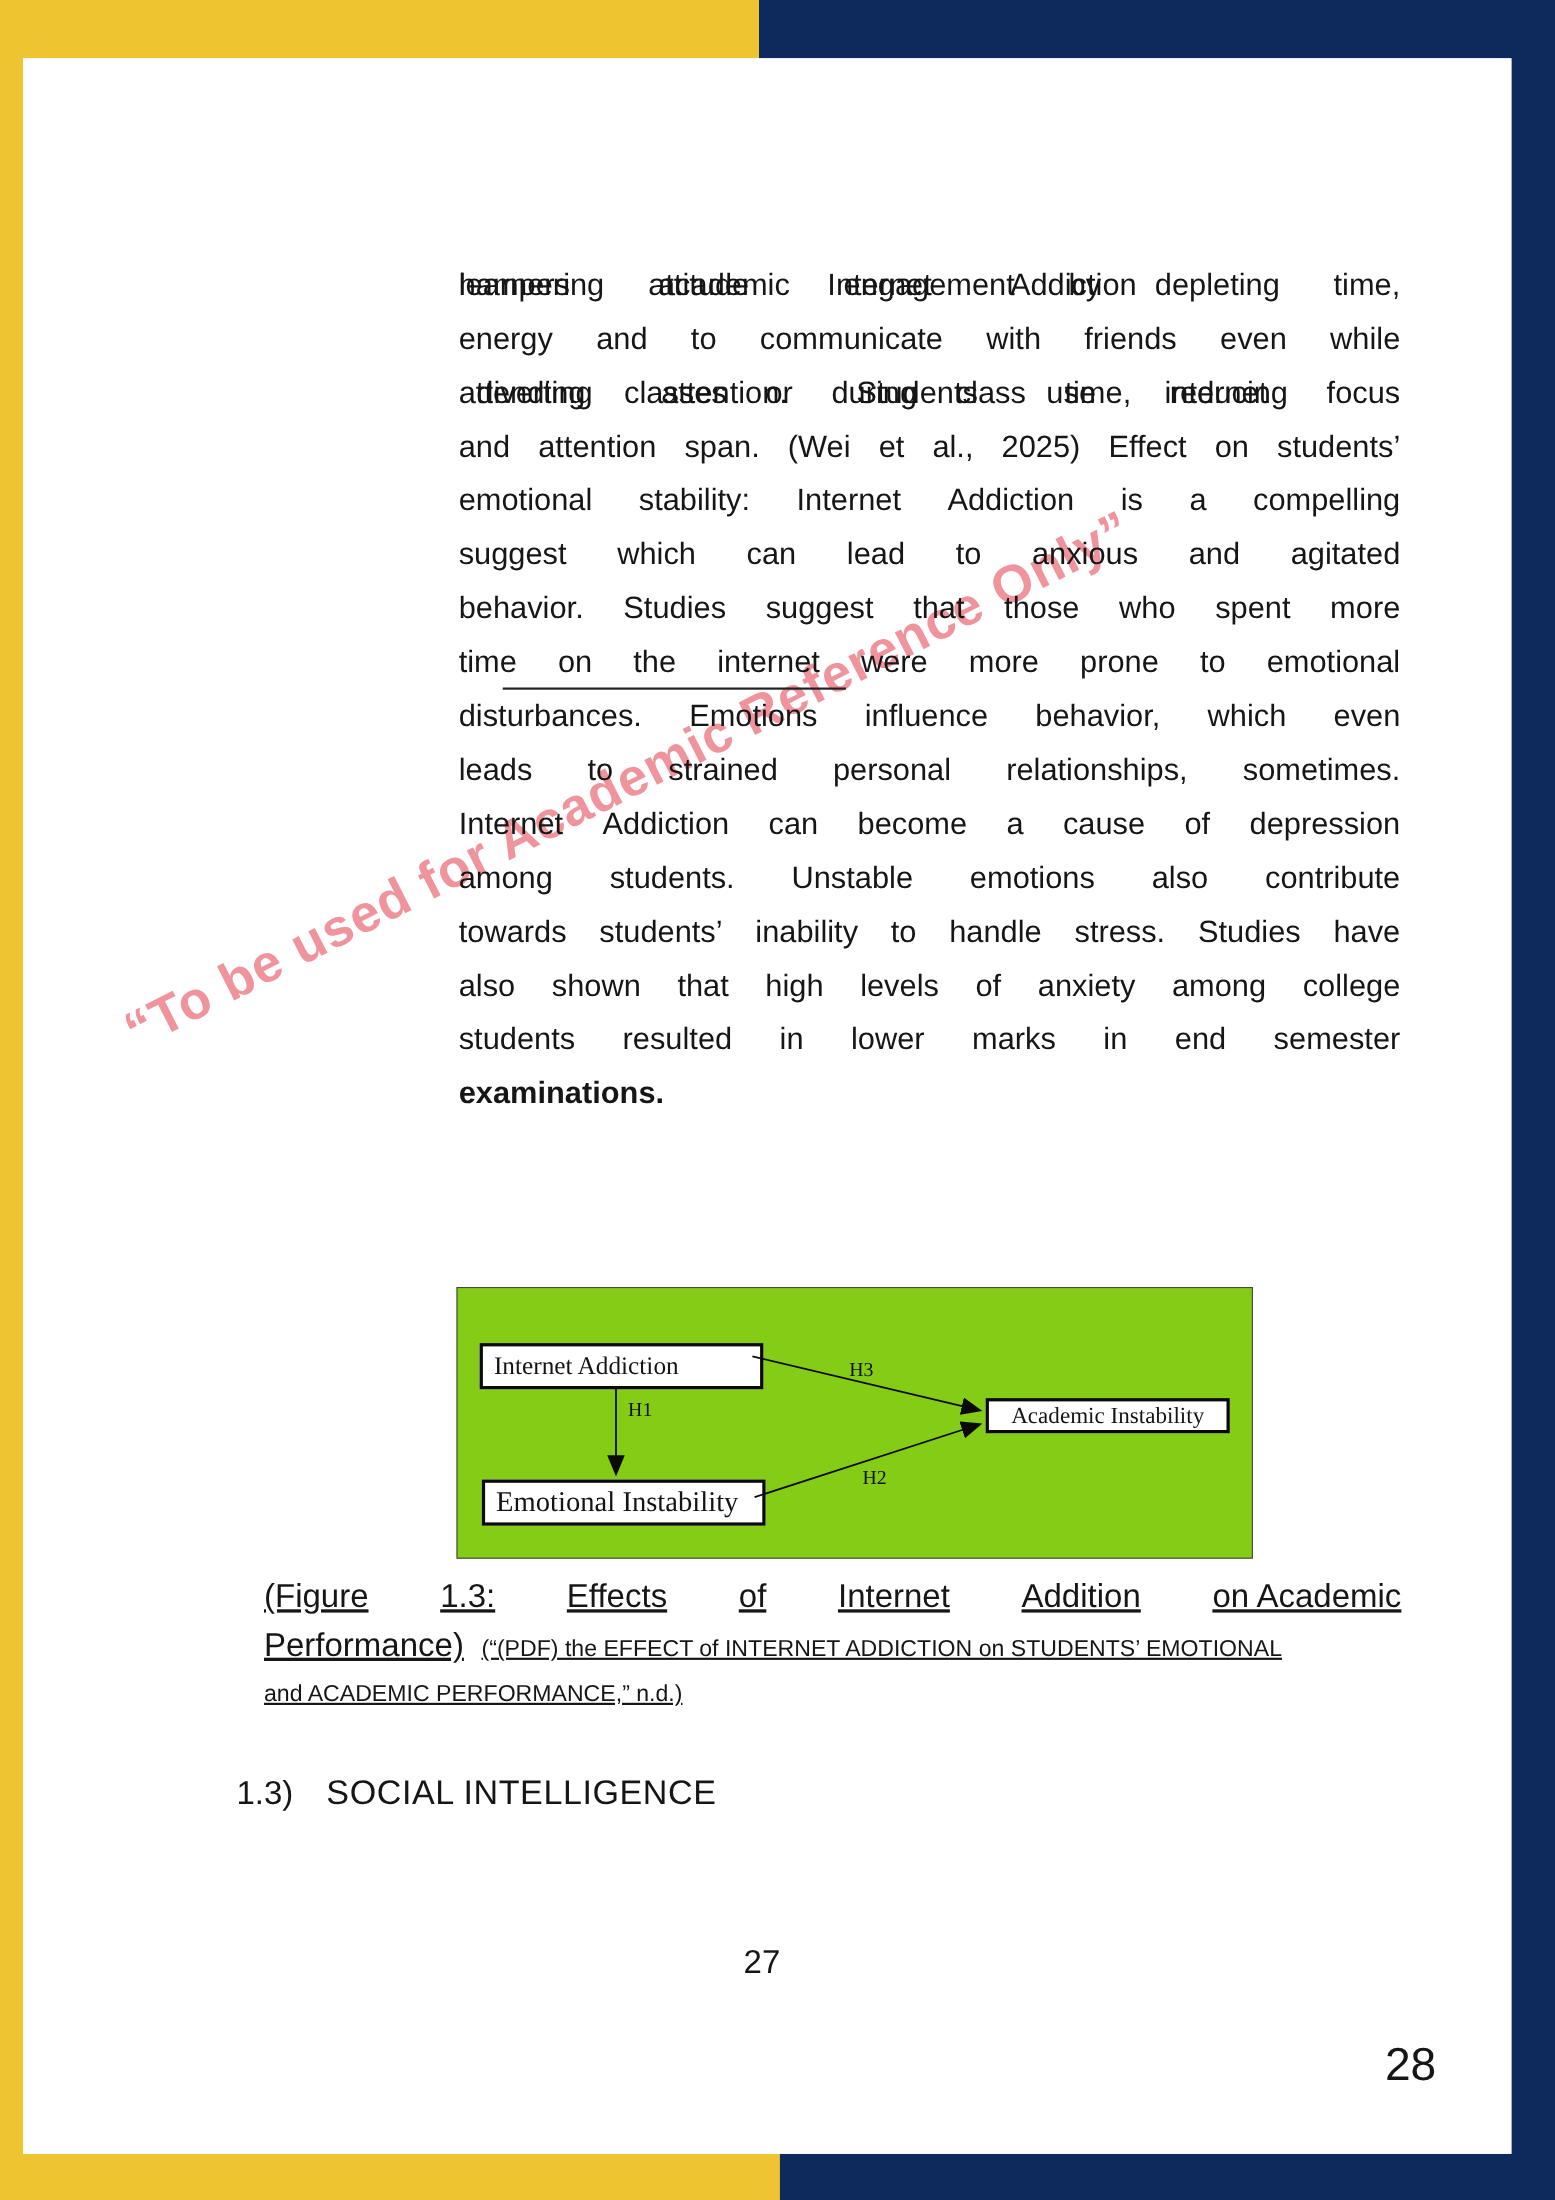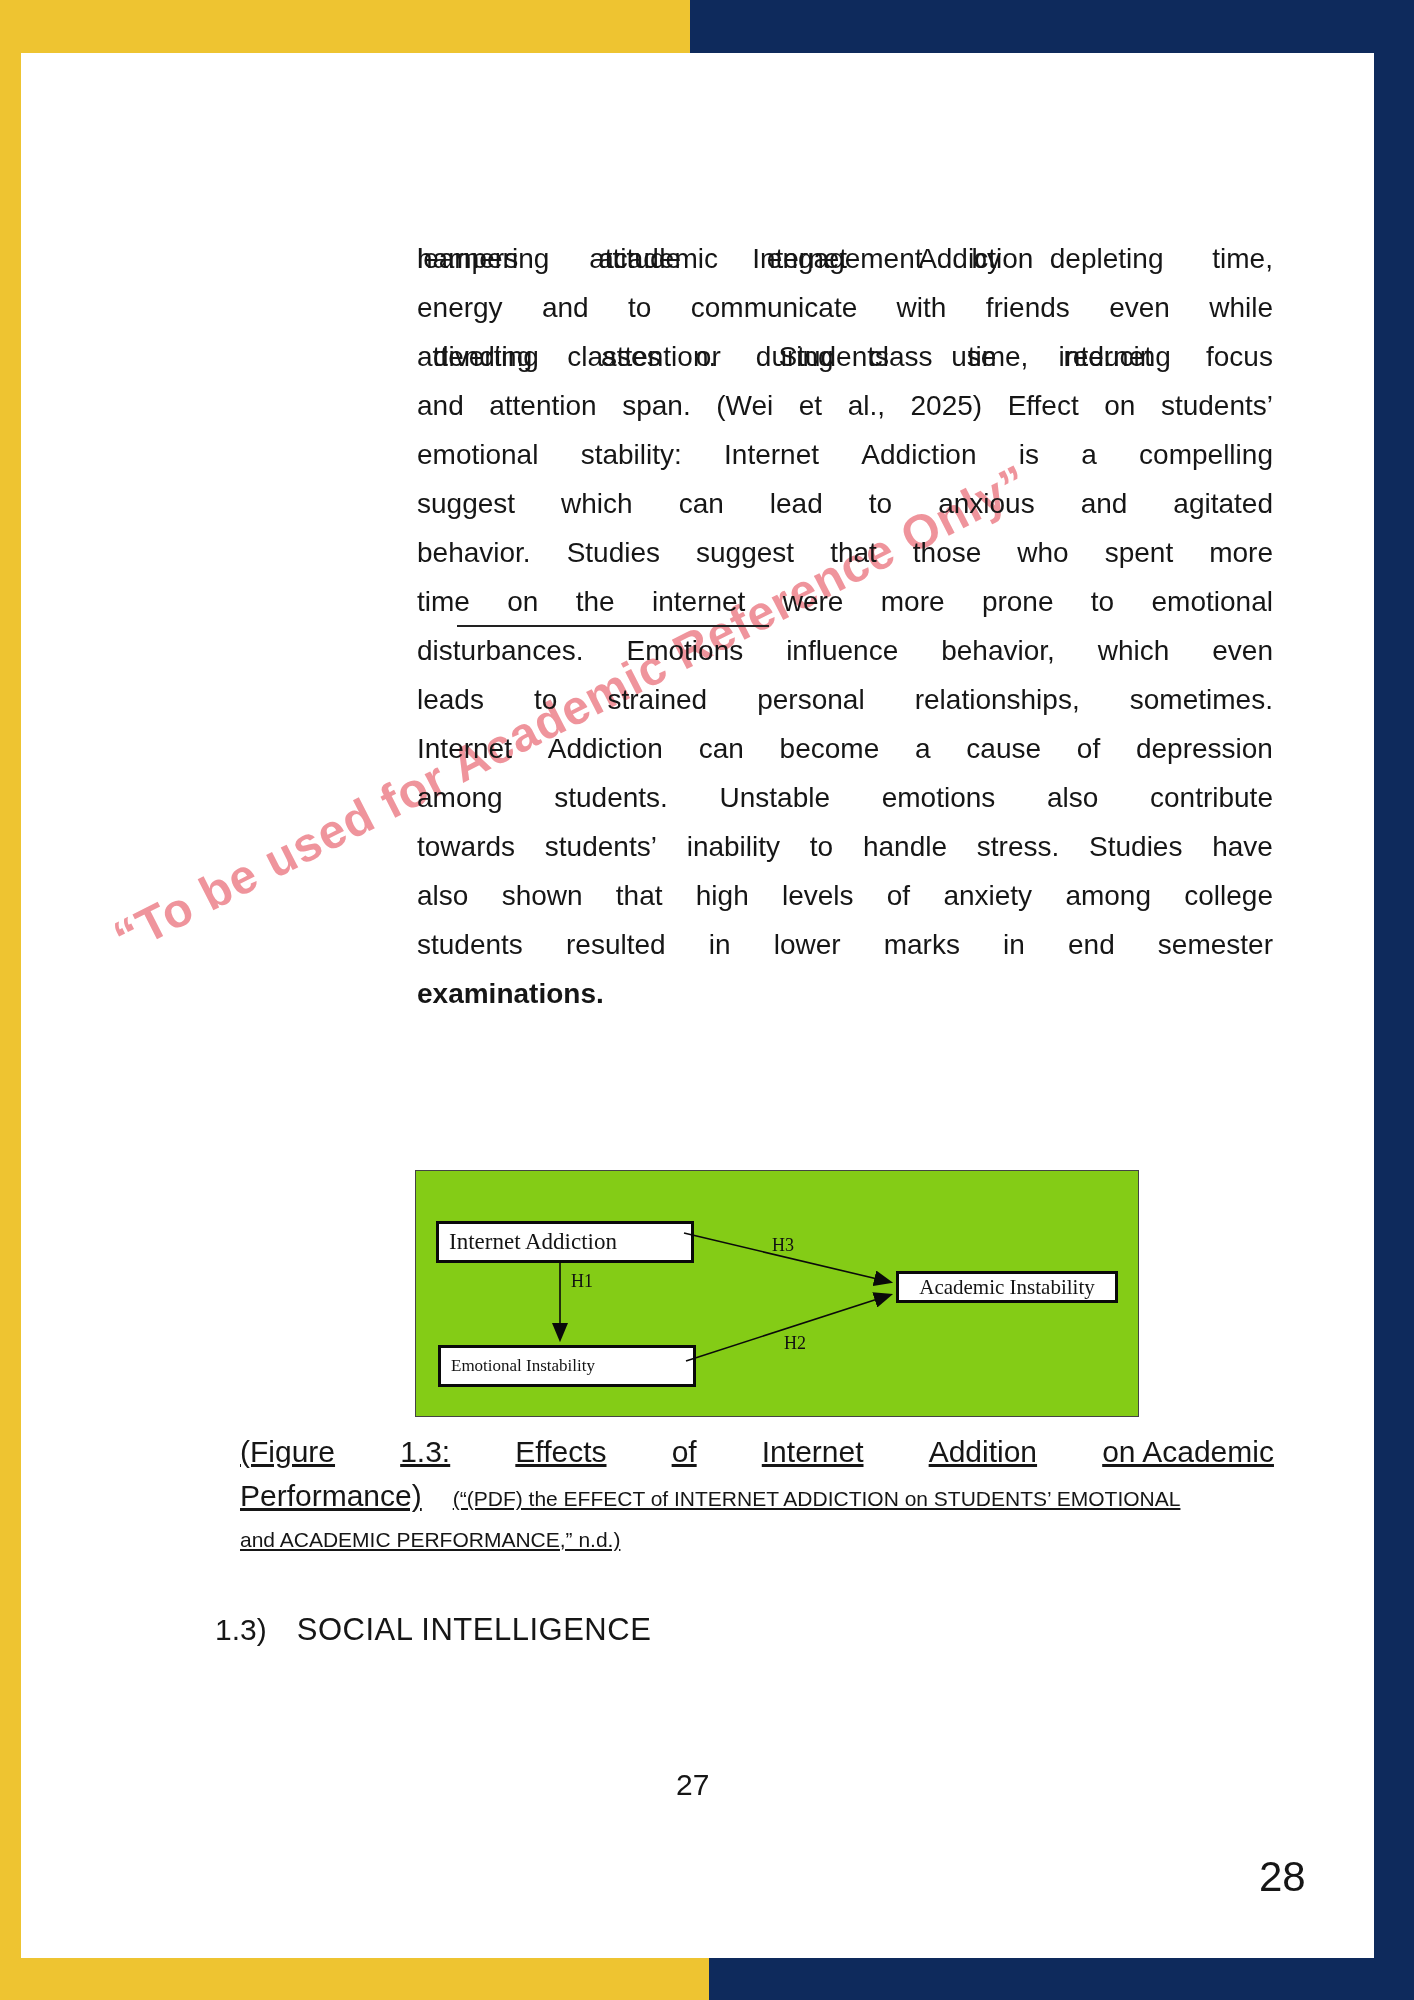--- a/index.html
+++ b/index.html
@@ -41,31 +41,31 @@
                      border-bottom:2px solid #222;z-index:3;}
 
   
   .figure{position:absolute;left:394px;top:1117px;width:722px;height:245px;
           border:1.5px solid #444;background:#84cc16;z-index:2;}
   .fbox{position:absolute;background:#fff;border:3px solid #0a0a0a;
         font-family:"Liberation Serif",serif;color:#141414;}
   .fbox.ia{left:20px;top:50px;width:242px;height:36px;line-height:36px;
            font-size:23px;padding-left:10px;}
   .fbox.ei{left:22px;top:174px;width:242px;height:36px;line-height:36px;
-           font-size:17px;padding-left:10px;}
+           font-size:26px;padding-left:10px;}
   .fbox.ap{left:480px;top:100px;width:216px;height:26px;line-height:26px;
            font-size:21px;text-align:center;}
   .arrows{position:absolute;left:0;top:0;}
   .arrows text{font-family:"Liberation Serif",serif;font-size:18px;fill:#111;}
 
   
   .caption{position:absolute;left:219px;top:1377px;width:1034px;z-index:2;}
   .cap-line{height:44px;line-height:44px;white-space:nowrap;text-decoration:underline;}
   .cap-line1{display:flex;justify-content:space-between;font-size:30px;}
-  .cap-line2{display:flex;align-items:baseline;gap:31px;}
+  .cap-line2{display:flex;align-items:baseline;gap:16px;}
   .cap-big{font-size:30px;}
   .cap-small{font-size:21px;}
 
   
   .heading{position:absolute;left:194px;top:1559px;z-index:2;display:flex;
            align-items:baseline;}
   .h-num{font-size:30px;}
   .h-title{font-size:31px;margin-left:30px;letter-spacing:.5px;}
 
   

